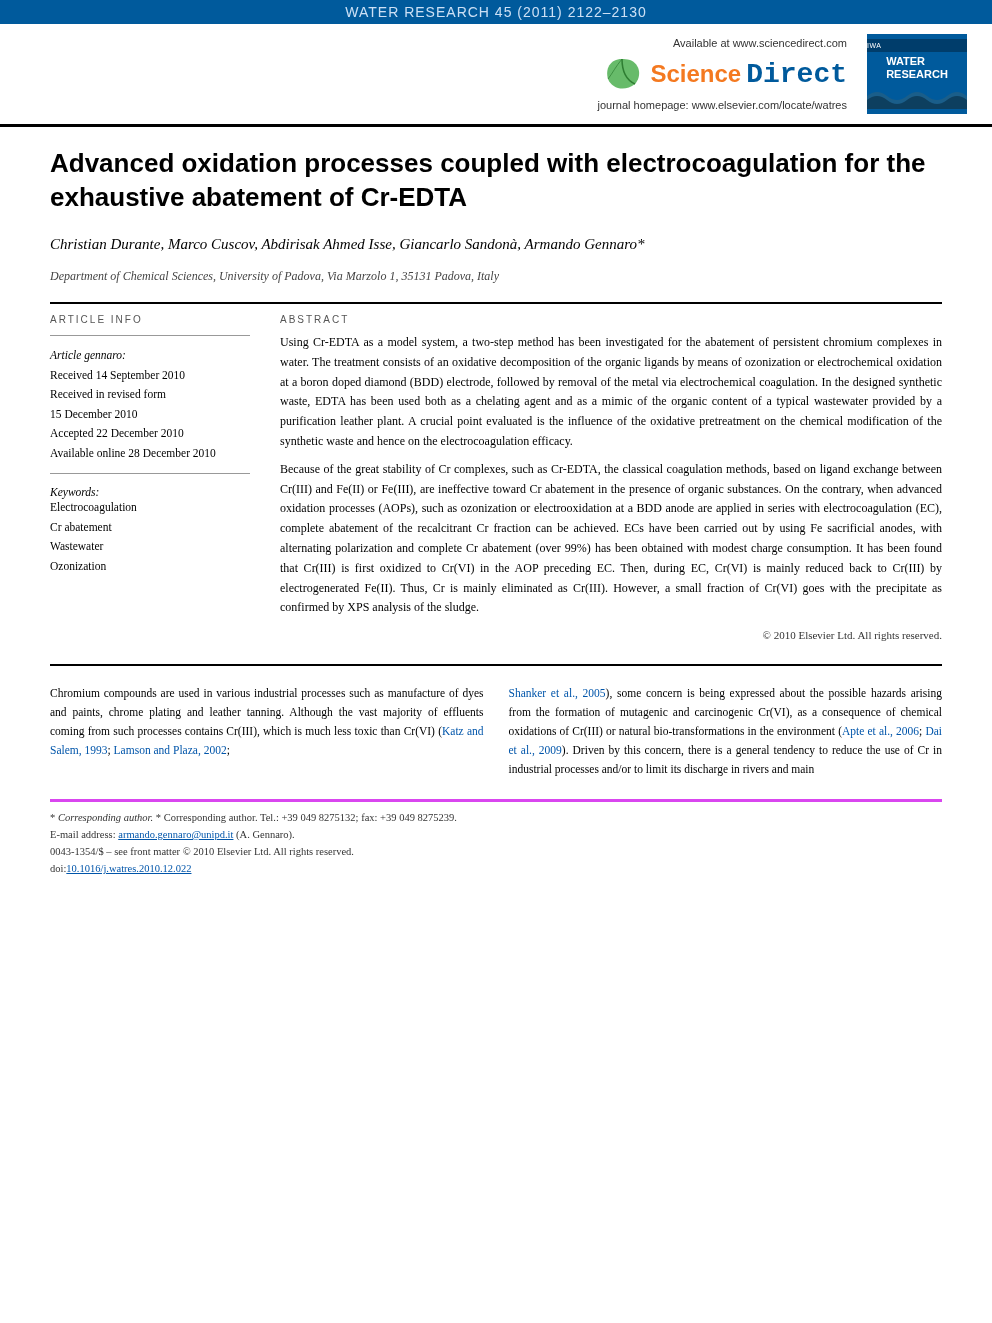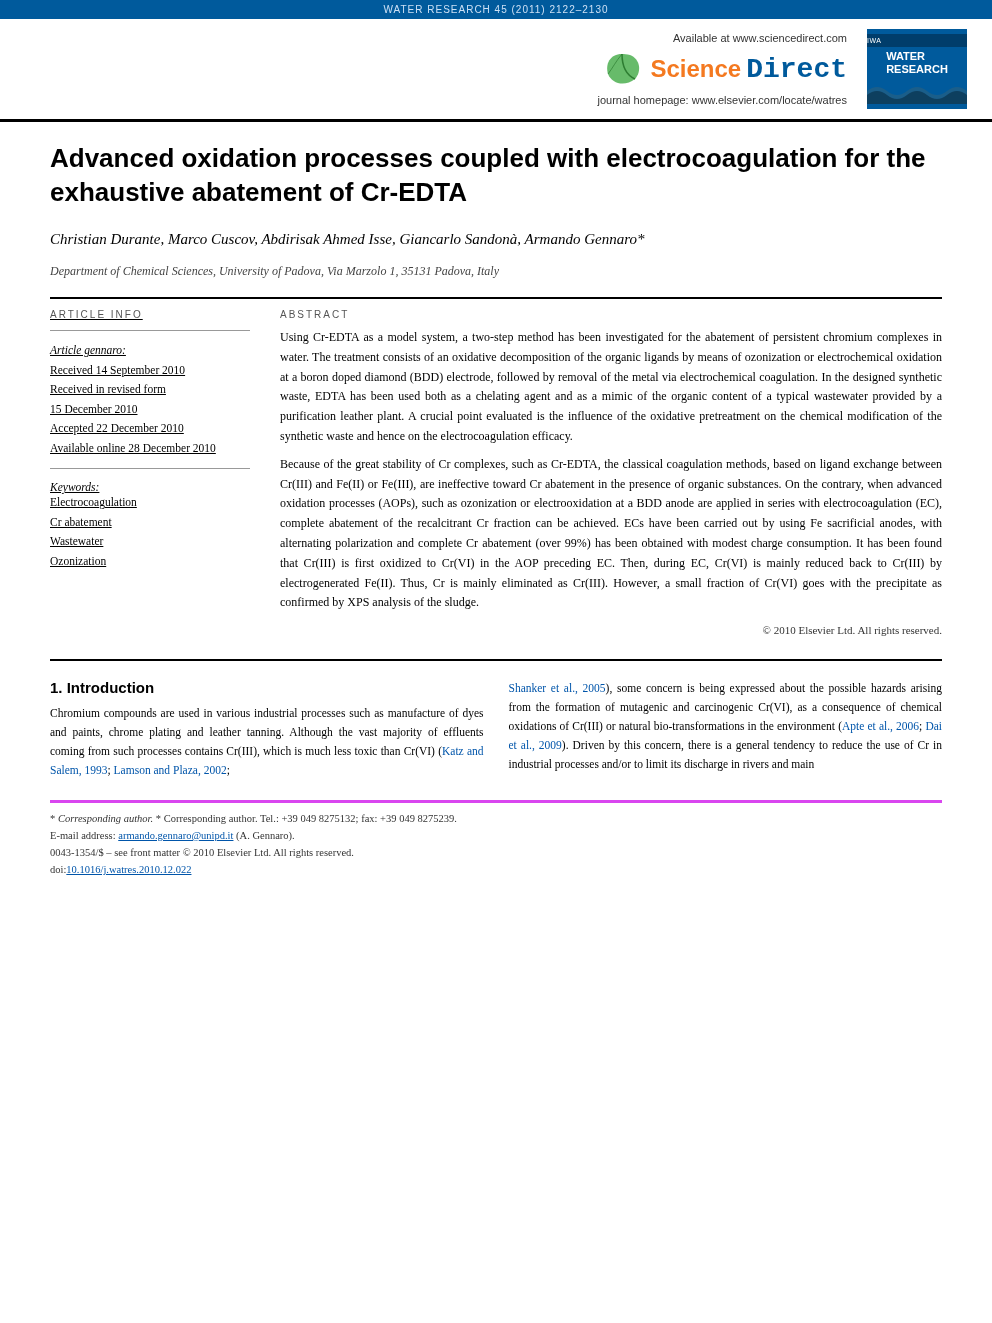--- a/index.html
+++ b/index.html
@@ -17,21 +17,21 @@
       padding: 0;
       position: relative;
     }
 
     
     .journal-bar {
       background: #005a9c;
       text-align: center;
       padding: 4px 16px;
       font-family: Arial, sans-serif;
-      font-size: 10px;
+      font-size: 14px;
       color: #cce0f5;
       letter-spacing: 1px;
     }
 
     
     .header {
       display: flex;
       align-items: stretch;
       border-bottom: 3px solid #000;
       padding: 10px 15px;
@@ -168,21 +168,20 @@
 
     
     .two-col {
       display: flex;
       gap: 30px;
       margin-top: 10px;
     }
     .col-left {
       width: 200px;
       flex-shrink: 0;
-      text-decoration: underline;
     }
     .col-right {
       flex: 1;
     }
 
     
     .section-header {
       font-family: Arial, sans-serif;
       font-size: 10px;
       letter-spacing: 2px;
@@ -353,24 +352,20 @@
           <div class="copyright-line">© 2010 Elsevier Ltd. All rights reserved.</div>
         </div>
       </div>
 
     </div>
 
     <div class="body-section">
       <div class="body-two-col">
 
         <div class="body-col">
-          <div class="section-title">
-            <span>1.</span>
-            <span>Introduction</span>
-          </div>
           <div class="body-text">
             <span>Chromium compounds are used in various industrial processes such as manufacture of dyes and paints, chrome plating and leather tanning. Although the vast majority of effluents coming from such processes contains Cr(III), which is much less toxic than Cr(VI) (<span class="ref-link">Katz and Salem, 1993</span>; <span class="ref-link">Lamson and Plaza, 2002</span>;</span>
           </div>
         </div>
 
         <div class="body-col">
           <div class="body-text">
             <span><span class="ref-link">Shanker et al., 2005</span>), some concern is being expressed about the possible hazards arising from the formation of mutagenic and carcinogenic Cr(VI), as a consequence of chemical oxidations of Cr(III) or natural bio-transformations in the environment (<span class="ref-link">Apte et al., 2006</span>; <span class="ref-link">Dai et al., 2009</span>). Driven by this concern, there is a general tendency to reduce the use of Cr in industrial processes and/or to limit its discharge in rivers and main</span>
           </div>
         </div>

